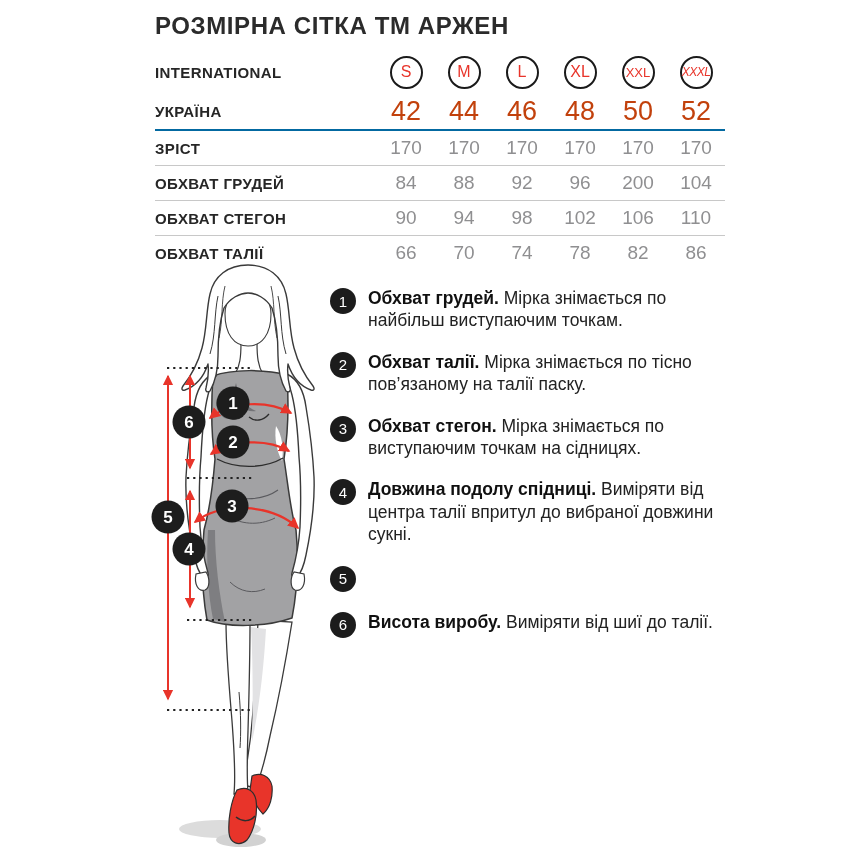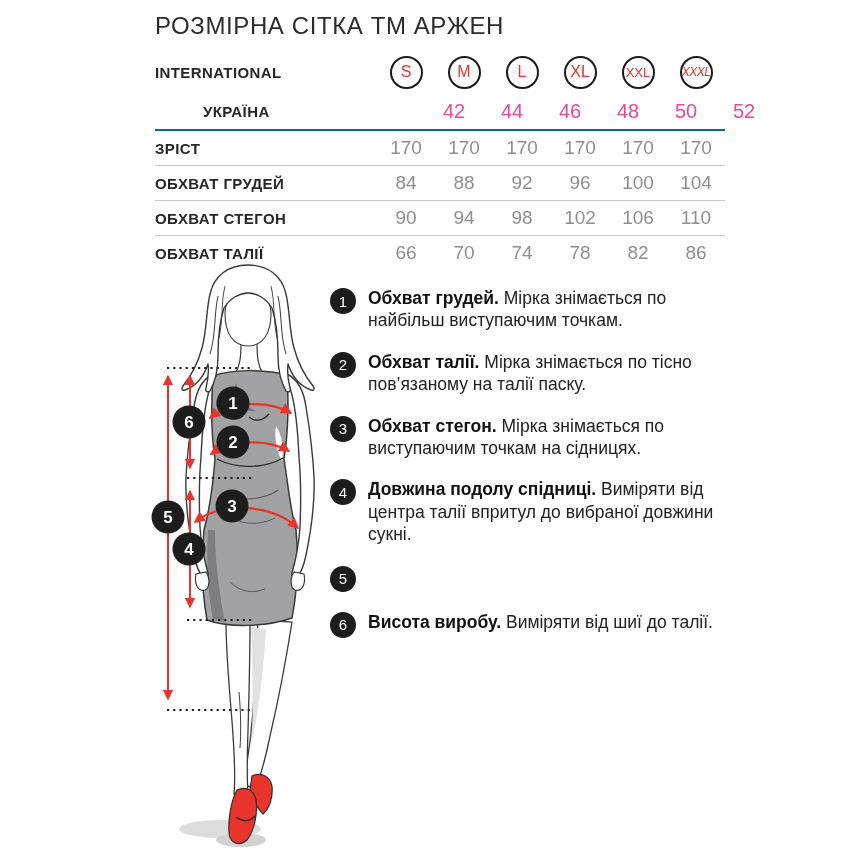--- a/index.html
+++ b/index.html
@@ -1,32 +1,32 @@
 <!DOCTYPE html>
 <html><head>
 <meta charset="utf-8">
 <style>
   html,body{margin:0;padding:0;background:#fff;}
   .page{position:relative;width:850px;height:850px;background:#fff;overflow:hidden;
         font-family:"Liberation Sans",sans-serif;color:#2b2b2b;}
 
   
-  .title{position:absolute;left:155px;top:12px;font-size:24px;font-weight:400;
+  .title{position:absolute;left:155px;top:12px;font-size:24px;font-weight:700;
          letter-spacing:.6px;color:#2b2b2b;}
 
   
   .size-table{position:absolute;left:155px;top:50px;width:570px;}
   .trow{display:grid;grid-template-columns:222px repeat(6,58px);align-items:center;}
   .trow .cell{text-align:center;}
   .row-intl{height:44px;}
-  .row-ukr{height:35px;margin-left:48px;}
+  .row-ukr{height:35px;}
   .row-data{height:34px;border-top:1.4px solid #c8c8c8;}
   .row-data.first{border-top:2px solid #0369a1;}
   .tlabel{font-size:15px;color:#262626;letter-spacing:.4px;font-weight:bold;}
-  .ukr-val{font-size:20px;color:#ec4899;}
+  .ukr-val{font-size:27px;color:#c2410c;}
   .gray-val{font-size:19px;color:#8f8f91;}
   .size-circle{display:inline-flex;align-items:center;justify-content:center;
                width:29px;height:29px;border:2px solid #1a1a1a;border-radius:50%;
                color:#e8342a;font-size:16px;white-space:nowrap;overflow:visible;}
   .cell.c5 .size-circle{font-size:13px;}
   .cell.c6 .size-circle{font-size:12px;letter-spacing:-.5px;font-style:italic;}
 
   
   .mlist{position:absolute;left:330px;top:287px;width:396px;display:flex;
          flex-direction:column;gap:19px;}
@@ -83,21 +83,21 @@
       <div class="cell gray-val">170</div>
       <div class="cell gray-val">170</div>
     </div>
 
     <div class="trow row-data">
       <div class="tlabel">ОБХВАТ ГРУДЕЙ</div>
       <div class="cell gray-val">84</div>
       <div class="cell gray-val">88</div>
       <div class="cell gray-val">92</div>
       <div class="cell gray-val">96</div>
-      <div class="cell gray-val">100</div>
+      <div class="cell gray-val">200</div>
       <div class="cell gray-val">104</div>
     </div>
 
     <div class="trow row-data">
       <div class="tlabel">ОБХВАТ СТЕГОН</div>
       <div class="cell gray-val">90</div>
       <div class="cell gray-val">94</div>
       <div class="cell gray-val">98</div>
       <div class="cell gray-val">102</div>
       <div class="cell gray-val">106</div>

